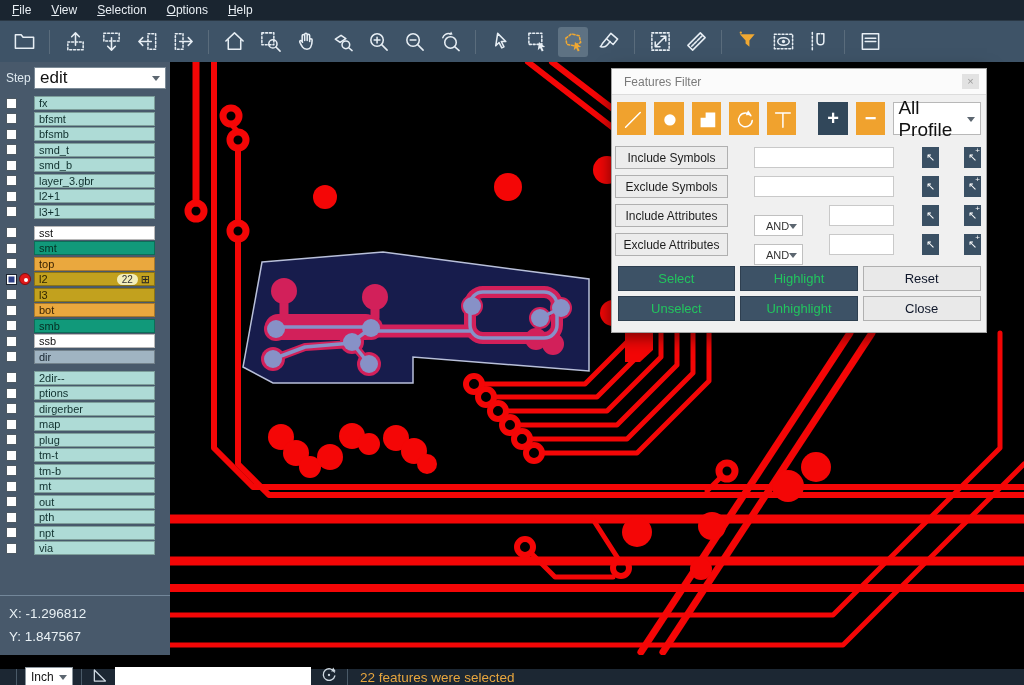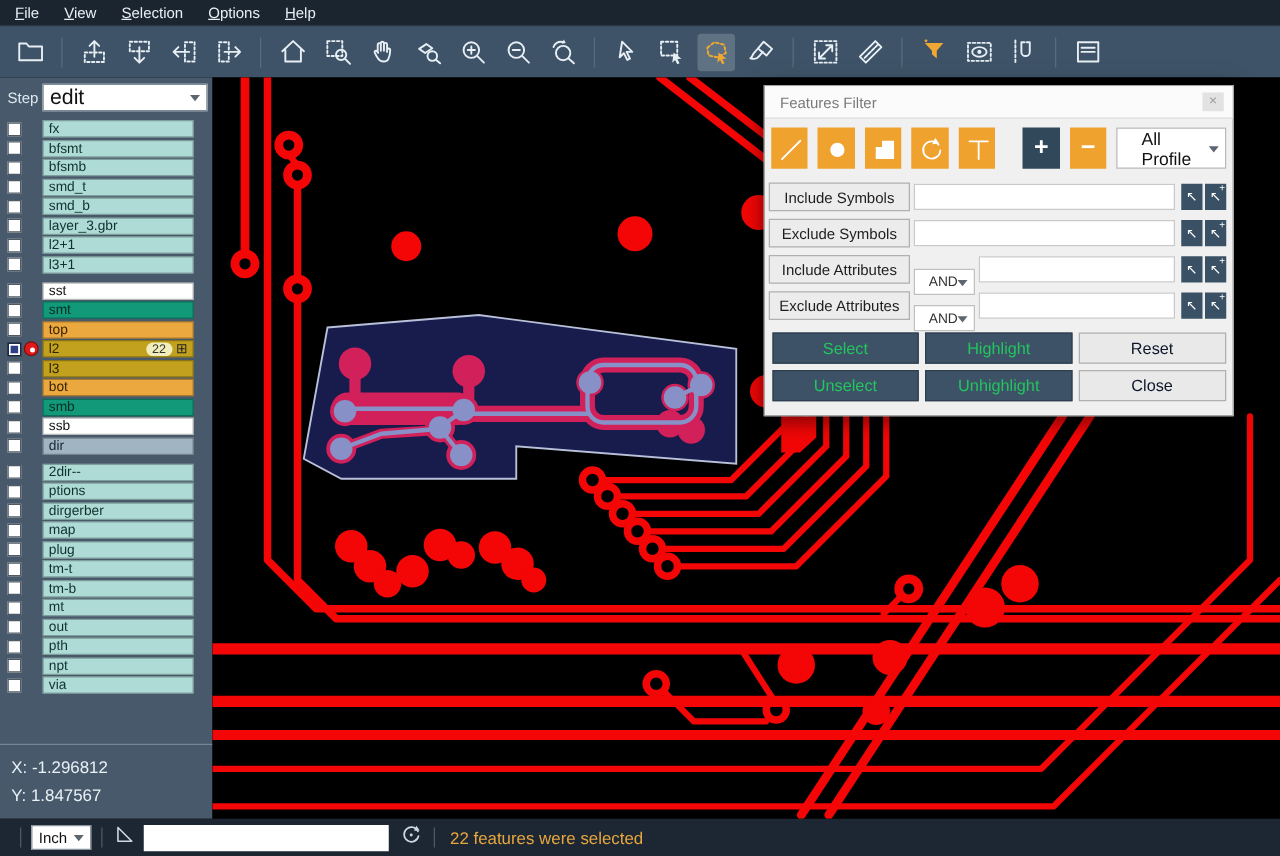--- a/index.html
+++ b/index.html
@@ -75,42 +75,42 @@
                color:#7a7a7a; font-size:12px; }
   .dlg-close { margin-left:auto; width:17px; height:15px; background:#e2e2e2;
                color:#9a9a9a; font-size:11px; text-align:center; line-height:14px; }
   .tool-row { display:flex; align-items:center; padding:7px 5px 5px 5px; }
   .tool-btn { width:30px; height:33px; background:#f0a22e; color:#fff; margin-right:8px;
               display:flex; align-items:center; justify-content:center;
               font-size:20px; font-weight:bold; }
   .tool-btn.dark { background:#31475a; margin-left:14px; }
   .profile { margin-left:auto; width:89px; height:33px; background:#fff;
              border:1px solid #b8b8b8; display:flex; align-items:center;
-             font-size:14px; color:#111; padding-left:19px; }
-  .filter-row { display:flex; align-items:center; margin:6px 5px 0 3px; height:23px; }
+             font-size:19px; color:#111; padding-left:4px; }
+  .filter-row { display:flex; align-items:center; margin:6px 5px 0 3px; height:23px;gap:23px; }
   .filter-label { width:113px; height:23px; background:#ececec; border:1px solid #b0b0b0;
                   font-size:12px; color:#1e1e1e; display:flex; align-items:center;
                   justify-content:center; flex:none; margin-right:3px; }
   .and-combo { width:49px; height:21px; background:#fff; border:1px solid #c0c0c0;
                font-size:11px; color:#333; display:flex; align-items:center;
                padding-left:11px; flex:none; margin-right:3px;margin-top:20px; }
   .filter-field { flex:1; height:21px; background:#fff; border:1px solid #c9c9c9; margin-right:3px; }
   .pick-btn { width:17px; height:21px; background:#3a5064; color:#fff; font-size:11px;
               display:flex; align-items:center; justify-content:center;
               position:relative; margin-left:2px; flex:none; }
   .pick-btn .plus { position:absolute; top:-1px; right:1px; font-size:8px; }
   .action-rows { margin:10px 3px 0 3px; }
   .action-row { display:flex; margin-bottom:5px; }
   .act-btn { flex:1; height:25px; font-size:13px; display:flex; align-items:center;
              justify-content:center; margin:0 2.5px; }
   .act-btn.dark { background:#3d5266; color:#22c55e; border:1px solid #2e3f50; }
   .act-btn.light { background:#e9e9e9; color:#0f172a; border:1px solid #b0b0b0; }
 
   
-  .statusbar { position:absolute; left:0; bottom:0; width:1024px; height:30px;
+  .statusbar { position:absolute; left:0; bottom:0; width:1024px; height:16px;
                background:#1c2733; display:flex; align-items:center;
                padding:0 8px; color:#cfd9e2; }
   .sb-sep { width:1px; height:16px; background:#4a5a68; margin:0 8px; }
   .unit-combo { width:48px; height:20px; background:#fff; border:1px solid #8a949c;
                 display:flex; align-items:center; font-size:12px; color:#111;
                 padding-left:5px; }
   .cmd-input { width:196px; height:21px; background:#fff; border:none; margin:0 8px 0 6px;
                font-size:12px; padding:0 4px; }
   .status-msg { font-size:13.5px; margin-left:4px; }
 </style>

